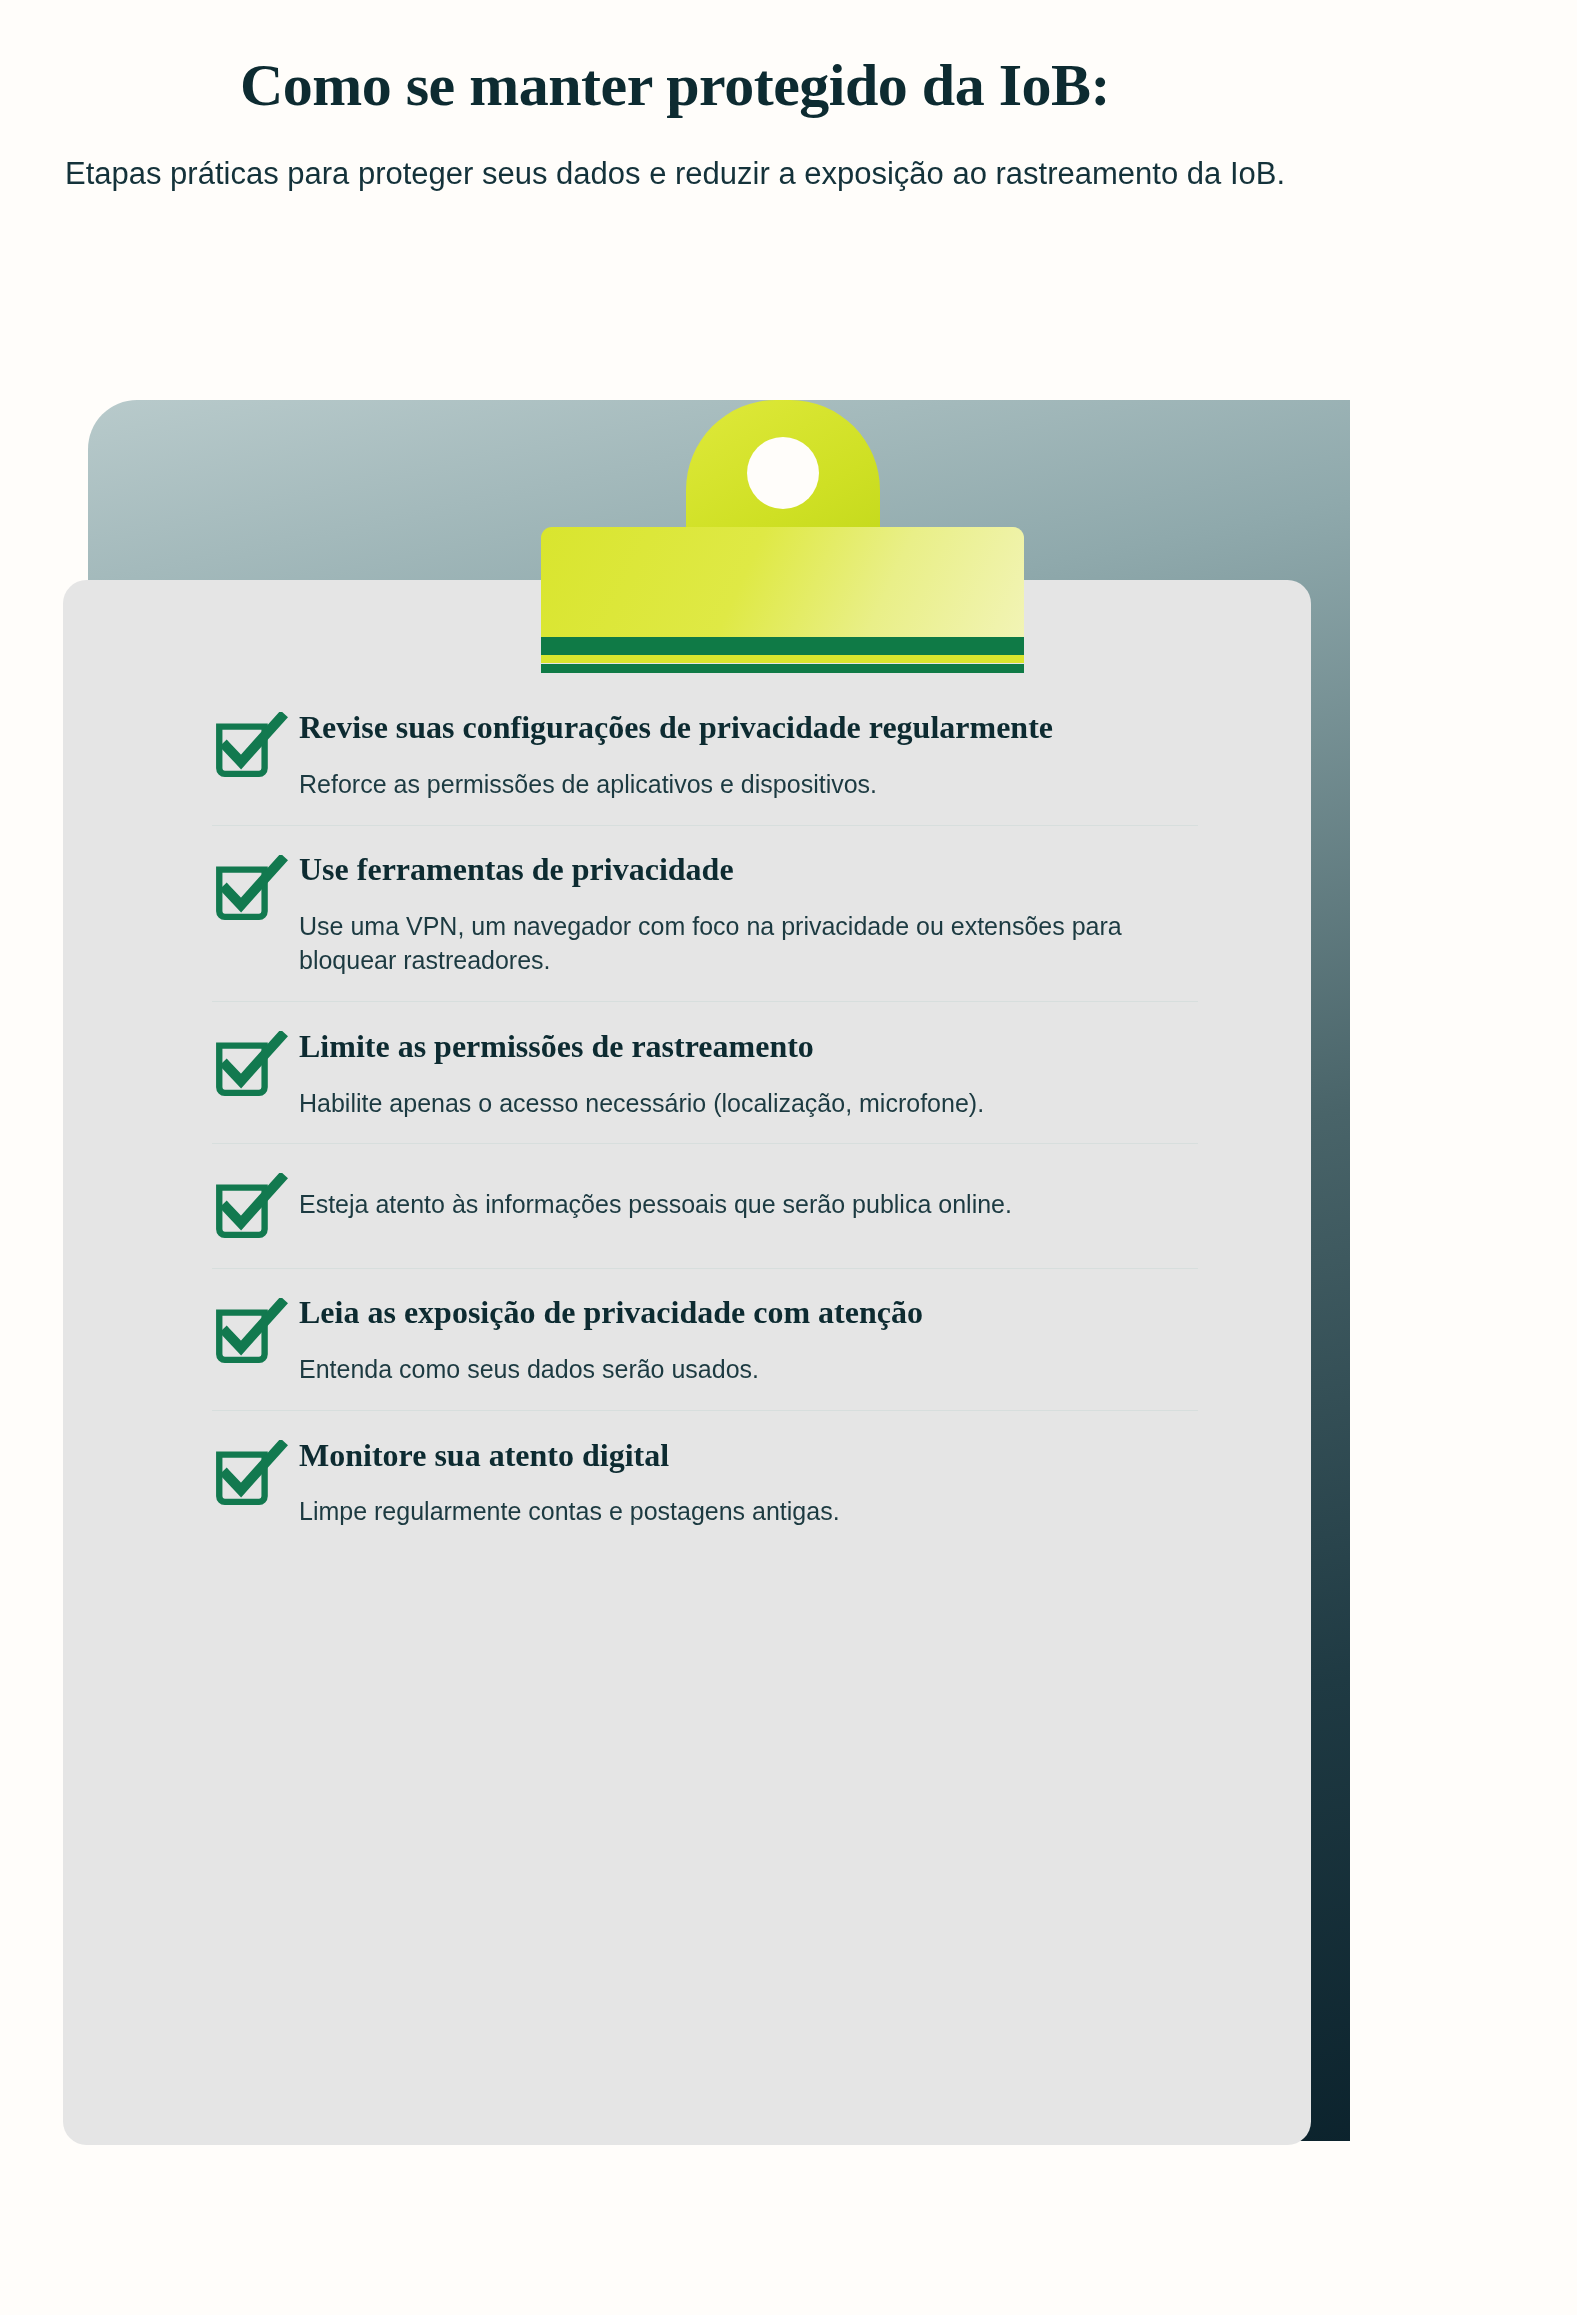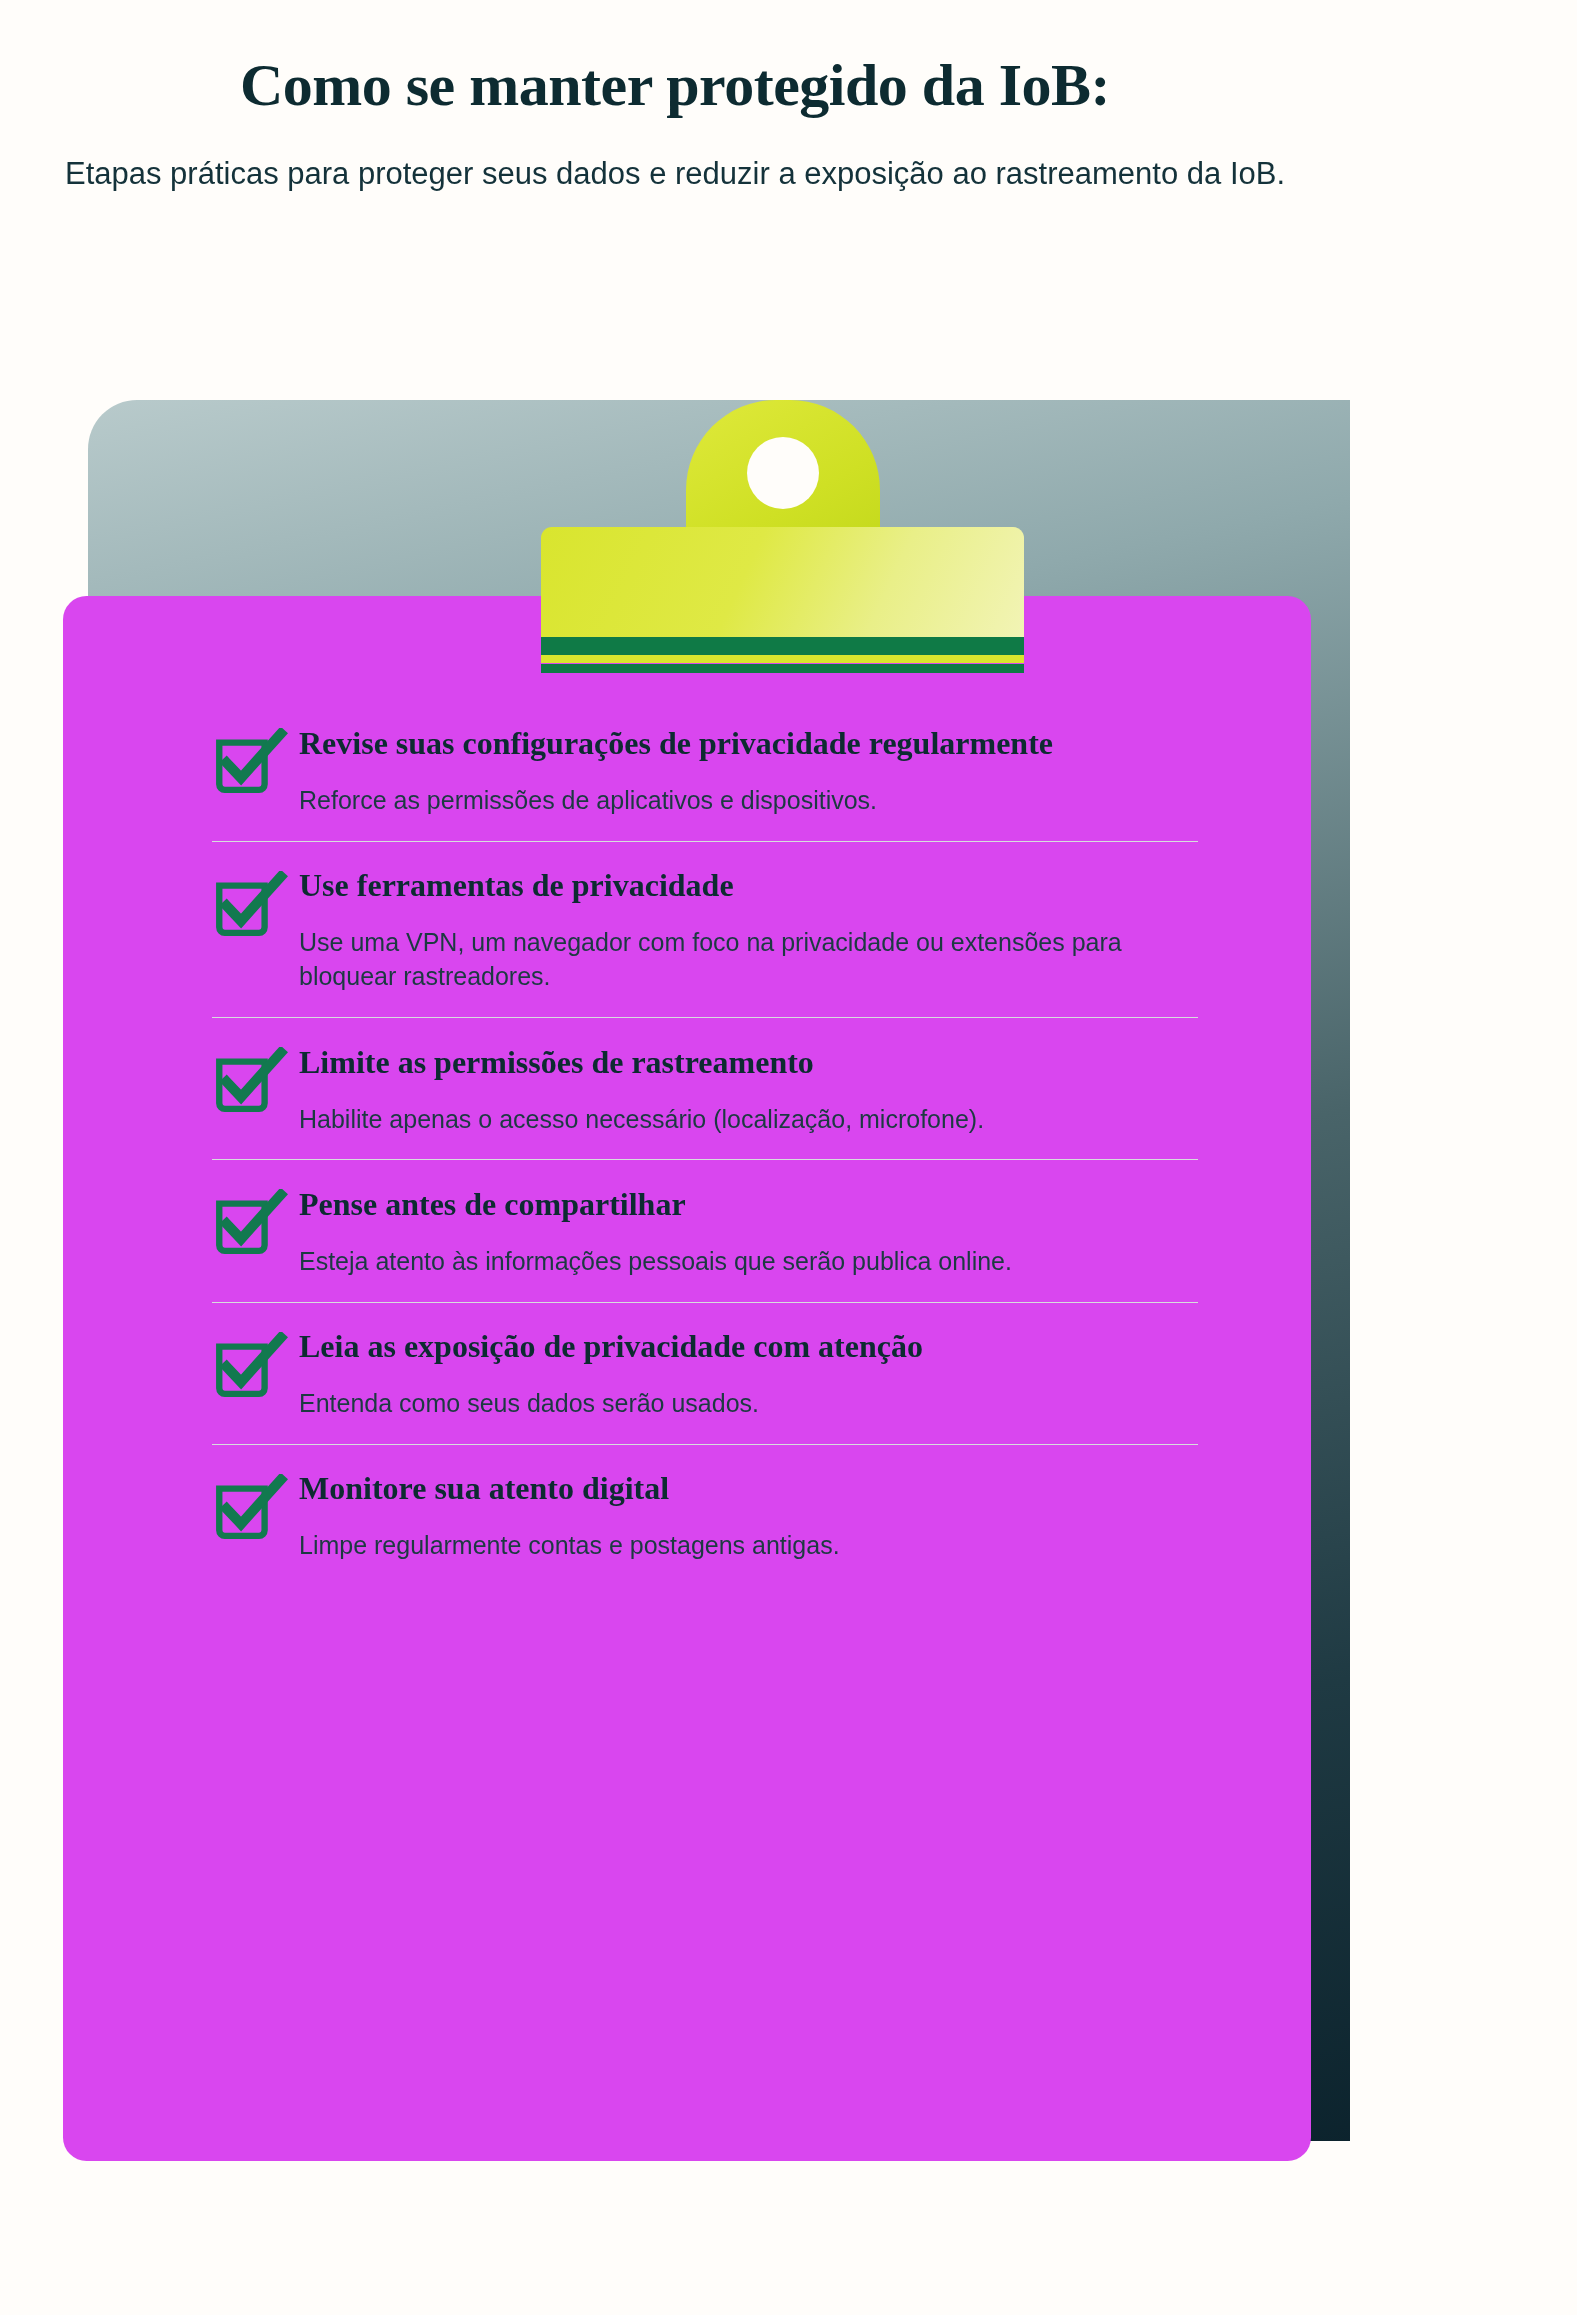--- a/index.html
+++ b/index.html
@@ -56,24 +56,24 @@
     top: 161px;
     width: 1384px;
     height: 1741px;
     border-radius: 49px;
     background: linear-gradient(168deg, #b8cacb 0%, #8fa9ac 18%, #496469 48%, #1f3a43 76%, #0b222c 100%);
   }
 
   .paper {
     position: absolute;
     left: 63px;
-    top: 357px;
+    top: 341px;
     width: 1248px;
     height: 1565px;
-    background: #d946ef;
+    background: #e5e5e5;
     border-radius: 23.5px;
   }
 
   
   .clip {
     position: absolute;
     left: 541px;
     top: 288px;
     width: 483px;
     height: 140px;
@@ -236,21 +236,20 @@
         </div>
 
         <div class="item">
           <div class="check">
             <svg width="78" height="71" viewBox="0 0 86 78" aria-hidden="true">
               <path d="M8 16 h50 v46 a6 6 0 0 1 -6 6 H14 a6 6 0 0 1 -6 -6 Z" fill="none" stroke="#12794f" stroke-width="7"></path>
               <path d="M16 38 L32 55 L76 6" fill="none" stroke="#12794f" stroke-width="11" stroke-linecap="square"></path>
             </svg>
           </div>
           <div class="texts">
-            <div class="item-title">Pense antes de compartilhar</div>
             <div class="item-desc">Esteja atento às informações pessoais que serão publica online.</div>
           </div>
         </div>
 
         <div class="item">
           <div class="check">
             <svg width="78" height="71" viewBox="0 0 86 78" aria-hidden="true">
               <path d="M8 16 h50 v46 a6 6 0 0 1 -6 6 H14 a6 6 0 0 1 -6 -6 Z" fill="none" stroke="#12794f" stroke-width="7"></path>
               <path d="M16 38 L32 55 L76 6" fill="none" stroke="#12794f" stroke-width="11" stroke-linecap="square"></path>
             </svg>

